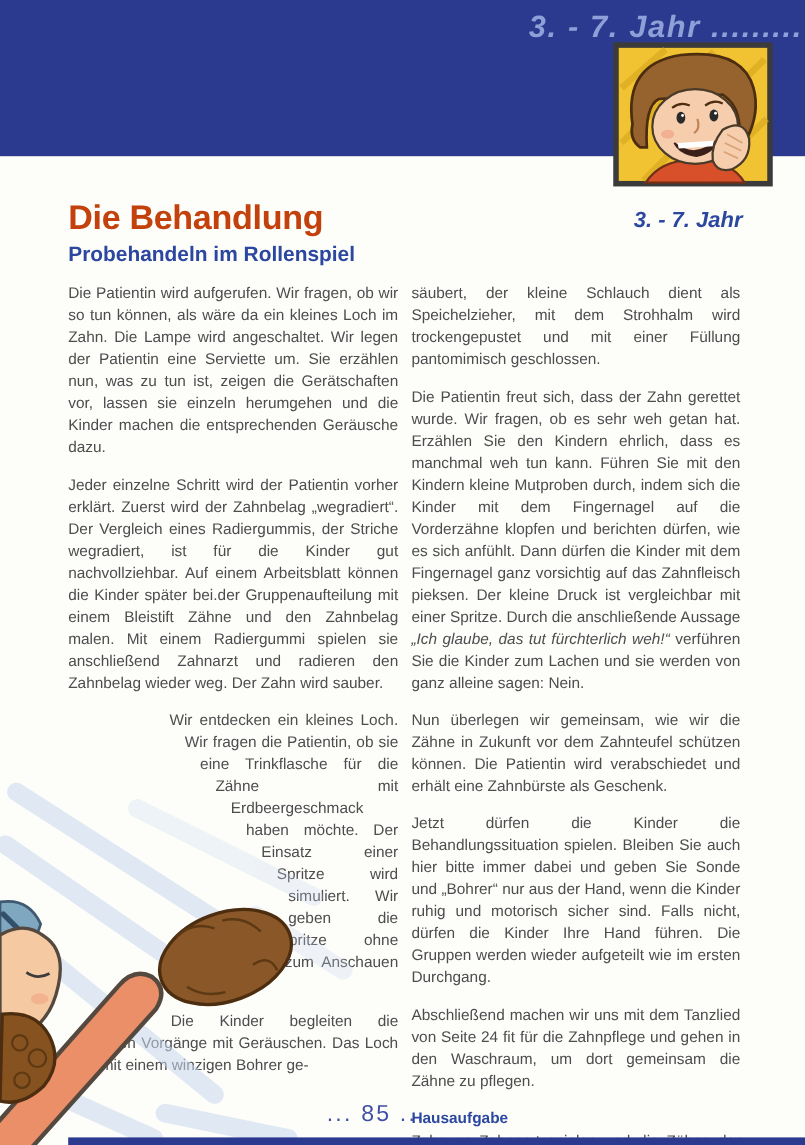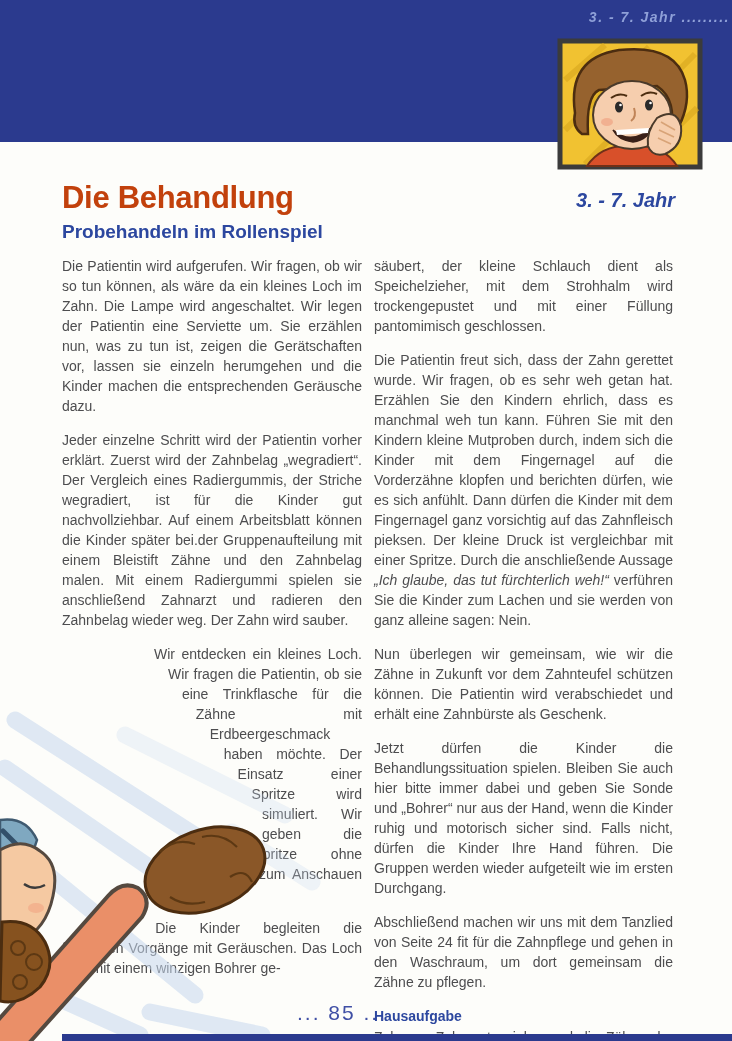--- a/index.html
+++ b/index.html
@@ -6,21 +6,21 @@
   body{
     width:732px;height:1041px;position:relative;overflow:hidden;
     background:#fdfdfa;
     font-family:"Liberation Sans","DejaVu Sans",sans-serif;
     -webkit-font-smoothing:antialiased;
   }
   
   .banner{position:absolute;top:0;left:0;width:732px;height:142px;background:#2b3a8e;}
   .banner-label{
     position:absolute;top:9px;right:0;max-width:732px;overflow:hidden;
-    font-size:14px;font-weight:bold;font-style:italic;color:#8fa0d8;
+    font-size:28px;font-weight:bold;font-style:italic;color:#8fa0d8;
     letter-spacing:1.5px;white-space:nowrap;padding-right:2px;
   }
   
   .portrait{position:absolute;top:38px;left:557px;width:146px;height:132px;}
   
   .page-title{position:absolute;top:180px;left:62px;font-size:31px;font-weight:bold;color:#c2410c;letter-spacing:-0.3px;}
   .page-subtitle{position:absolute;top:221px;left:62px;font-size:19px;font-weight:bold;color:#2c479f;text-align:center;}
   .age-label{position:absolute;top:189px;right:57px;font-size:20px;font-weight:bold;font-style:italic;color:#2c479f;}
   
   .col{position:absolute;top:256px;font-size:14px;line-height:20px;color:#4d4d4f;text-align:justify;}

